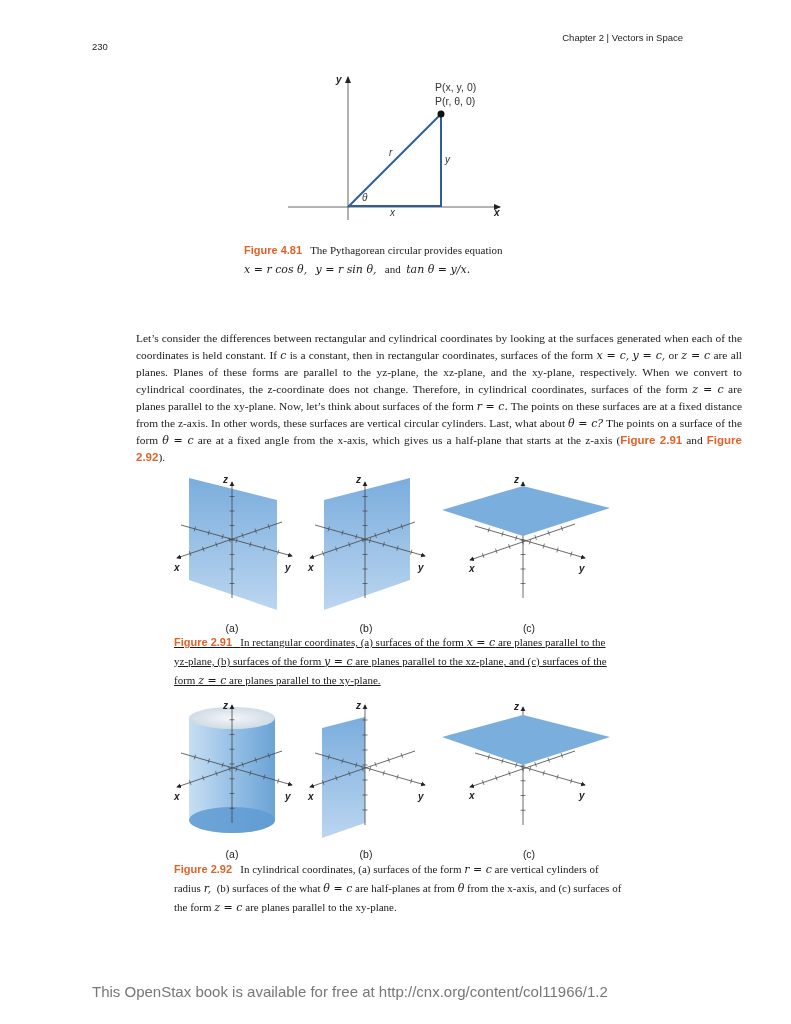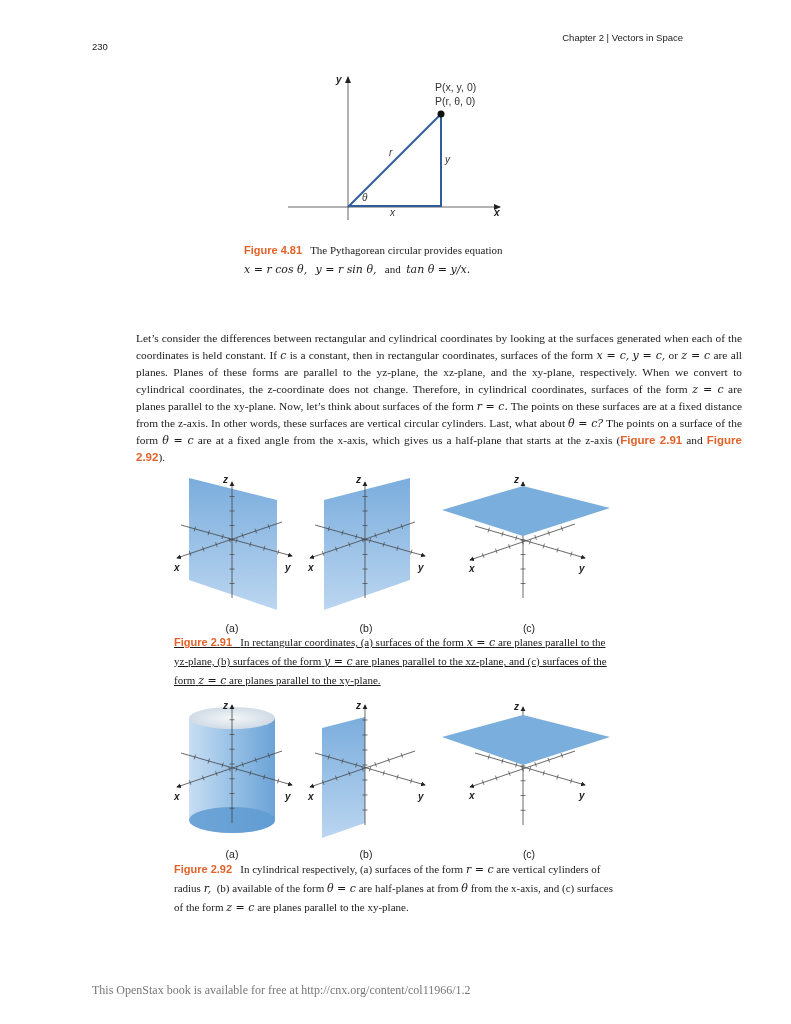--- a/index.html
+++ b/index.html
@@ -5,21 +5,21 @@
   html, body { margin: 0; padding: 0; background: #ffffff; }
   body { width: 791px; height: 1024px; position: relative; overflow: hidden; font-family: "Liberation Serif", serif; color: #1a1a1a; }
   .abs { position: absolute; }
   .hdr { font-family: "Liberation Sans", sans-serif; font-size: 9.5px; color: #222; }
   .cap { font-family: "Liberation Serif", serif; font-size: 11px; line-height: 19px; color: #1a1a1a; }
   .figlabel { font-family: "Liberation Sans", sans-serif; font-weight: bold; color: #e2622a; font-size: 11px; }
   .figref { font-family: "Liberation Sans", sans-serif; font-weight: bold; color: #e2622a; font-size: 11.5px; }
   .math { font-family: "DejaVu Serif", serif; font-style: italic; font-size: 11px; }
   .body-text { font-family: "Liberation Serif", serif; font-size: 11.4px; line-height: 17px; text-align: justify; color: #1a1a1a; }
   .sub { font-family: "Liberation Sans", sans-serif; font-size: 10.5px; color: #222; text-align: center; width: 40px; }
-  .footer { font-family: Liberation Serif, serif; font-size: 12px; color: #777; }
+  .footer { font-family: Liberation Sans, sans-serif; font-size: 15px; color: #777; }
   .axislbl { font-family: "Liberation Sans", sans-serif; font-style: italic; font-weight: bold; font-size: 10px; fill: #222; }
   .lbl { font-family: "Liberation Sans", sans-serif; font-style: italic; font-size: 10px; fill: #333; }
   .lblr { font-family: "Liberation Sans", sans-serif; font-size: 10.5px; fill: #333; }
 </style>
 </head>
 <body>
 
 <div class="abs hdr" style="left:92px; top:41px;text-align:center;">230</div>
 <div class="abs hdr" style="right:108px; top:32px;">Chapter 2 | Vectors in Space</div>
 
@@ -306,25 +306,25 @@
     <text class="axislbl" x="414" y="104">y</text>
   </g>
 </svg>
 
 <div class="abs sub" style="left:212px; top:848px;">(a)</div>
 <div class="abs sub" style="left:346px; top:848px;">(b)</div>
 <div class="abs sub" style="left:509px; top:848px;">(c)</div>
 
 <div class="abs cap" style="left:174px; top:860px; width:450px;">
   <span class="figlabel">Figure 2.92</span>&nbsp;&nbsp;
-  <span>In cylindrical respectively, (a) surfaces of the form</span>
+  <span>In cylindrical coordinates, (a) surfaces of the form</span>
   <span class="math">r = c</span>
   <span>are vertical cylinders of radius</span>
   <span class="math">r,</span>&nbsp;
-  <span>(b) available of the form</span>
+  <span>(b) surfaces of the what</span>
   <span class="math">θ = c</span>
   <span>are half-planes at from</span>
   <span class="math">θ</span>
   <span>from the x-axis, and (c) surfaces of the form</span>
   <span class="math">z = c</span>
   <span>are planes parallel to the xy-plane.</span>
 </div>
 
 <div class="abs footer" style="left:92px; top:983px;">This OpenStax book is available for free at http://cnx.org/content/col11966/1.2</div>
 

